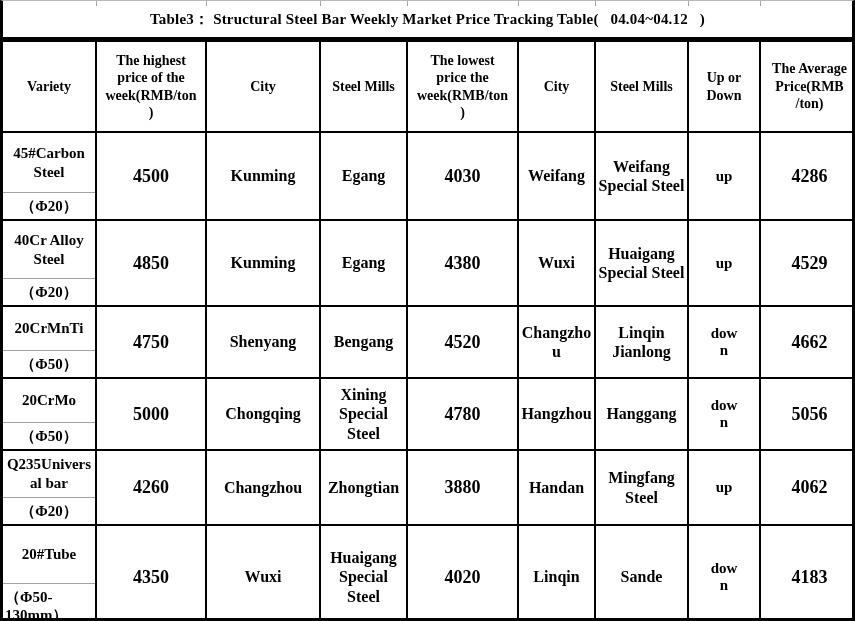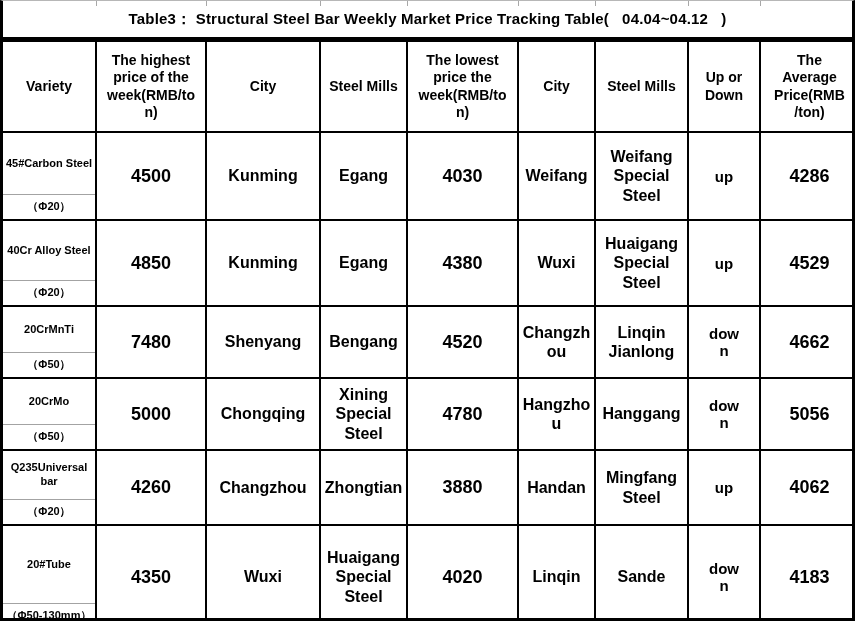--- a/index.html
+++ b/index.html
@@ -1,20 +1,20 @@
 <!DOCTYPE html>
 <html><head>
 <meta charset="utf-8">
 <style>
   html,body { margin:0; padding:0; background:#ffffff; }
   * { box-sizing:border-box; }
   .sheet {
     position:relative;
     width:855px; height:621px;
-    font-family:Liberation Sans, sans-serif;
+    font-family:Liberation Serif, serif;
     font-weight:bold; color:#000;
     border-left:3px solid #000; border-right:3px solid #000; border-bottom:3px solid #000;
     border-top:1px solid #b7b7b7;
     background:#fff; overflow:hidden;
   }
   .tick { position:absolute; top:0; width:1px; height:5px; background:#a8a8a8; }
   .title-row {
     height:39px; display:flex; align-items:center; justify-content:center;
     border-bottom:3px solid #000; font-size:15px; letter-spacing:0.2px;
     white-space:pre;
@@ -26,21 +26,21 @@
     border:2px solid #000; text-align:center; vertical-align:middle;
     overflow-wrap:break-word; word-break:break-word; overflow:hidden;
   }
   table.grid tr > *:first-child { border-left:none; }
   table.grid tr > *:last-child  { border-right:none; }
   table.grid tr:last-child > td { border-bottom:none; }
   table.grid thead th { font-size:14px; padding:2px 8px; line-height:1.25; }
   td.cell  { font-size:16px; padding:2px; line-height:1.2; }
   td.num   { font-size:18px; padding:18px; }
   td.trend { font-size:15px; padding:18px; }
-  td.variety { position:relative; padding:8px; font-size:11px; }
+  td.variety { position:relative; padding:8px; font-size:15px; }
   .vwrap { position:absolute; top:0; left:0; right:0; bottom:0; display:flex; flex-direction:column; }
   .vname {
     flex:1 1 auto; min-height:0; min-width:0;
     display:flex; align-items:center; justify-content:center; text-align:center;
     border-bottom:1px solid #a3a3a3; padding:2px; line-height:1.25;
   }
   .vspec {
     flex:0 0 auto; display:flex; align-items:center; justify-content:center; text-align:left;
     padding:4px 2px; min-height:24px; line-height:1.2;
   }
@@ -119,21 +119,21 @@
         <td class="trend">up</td>
         <td class="num">4529</td>
       </tr>
       <tr style="height:72px">
         <td class="variety">
           <div class="vwrap">
             <div class="vname">20CrMnTi</div>
             <div class="vspec">（Φ50）</div>
           </div>
         </td>
-        <td class="num">7480</td>
+        <td class="num">4750</td>
         <td class="cell">Shenyang</td>
         <td class="cell">Bengang</td>
         <td class="num">4520</td>
         <td class="cell">Changzhou</td>
         <td class="cell">Linqin Jianlong</td>
         <td class="trend">down</td>
         <td class="num">4662</td>
       </tr>
       <tr style="height:64px">
         <td class="variety">

